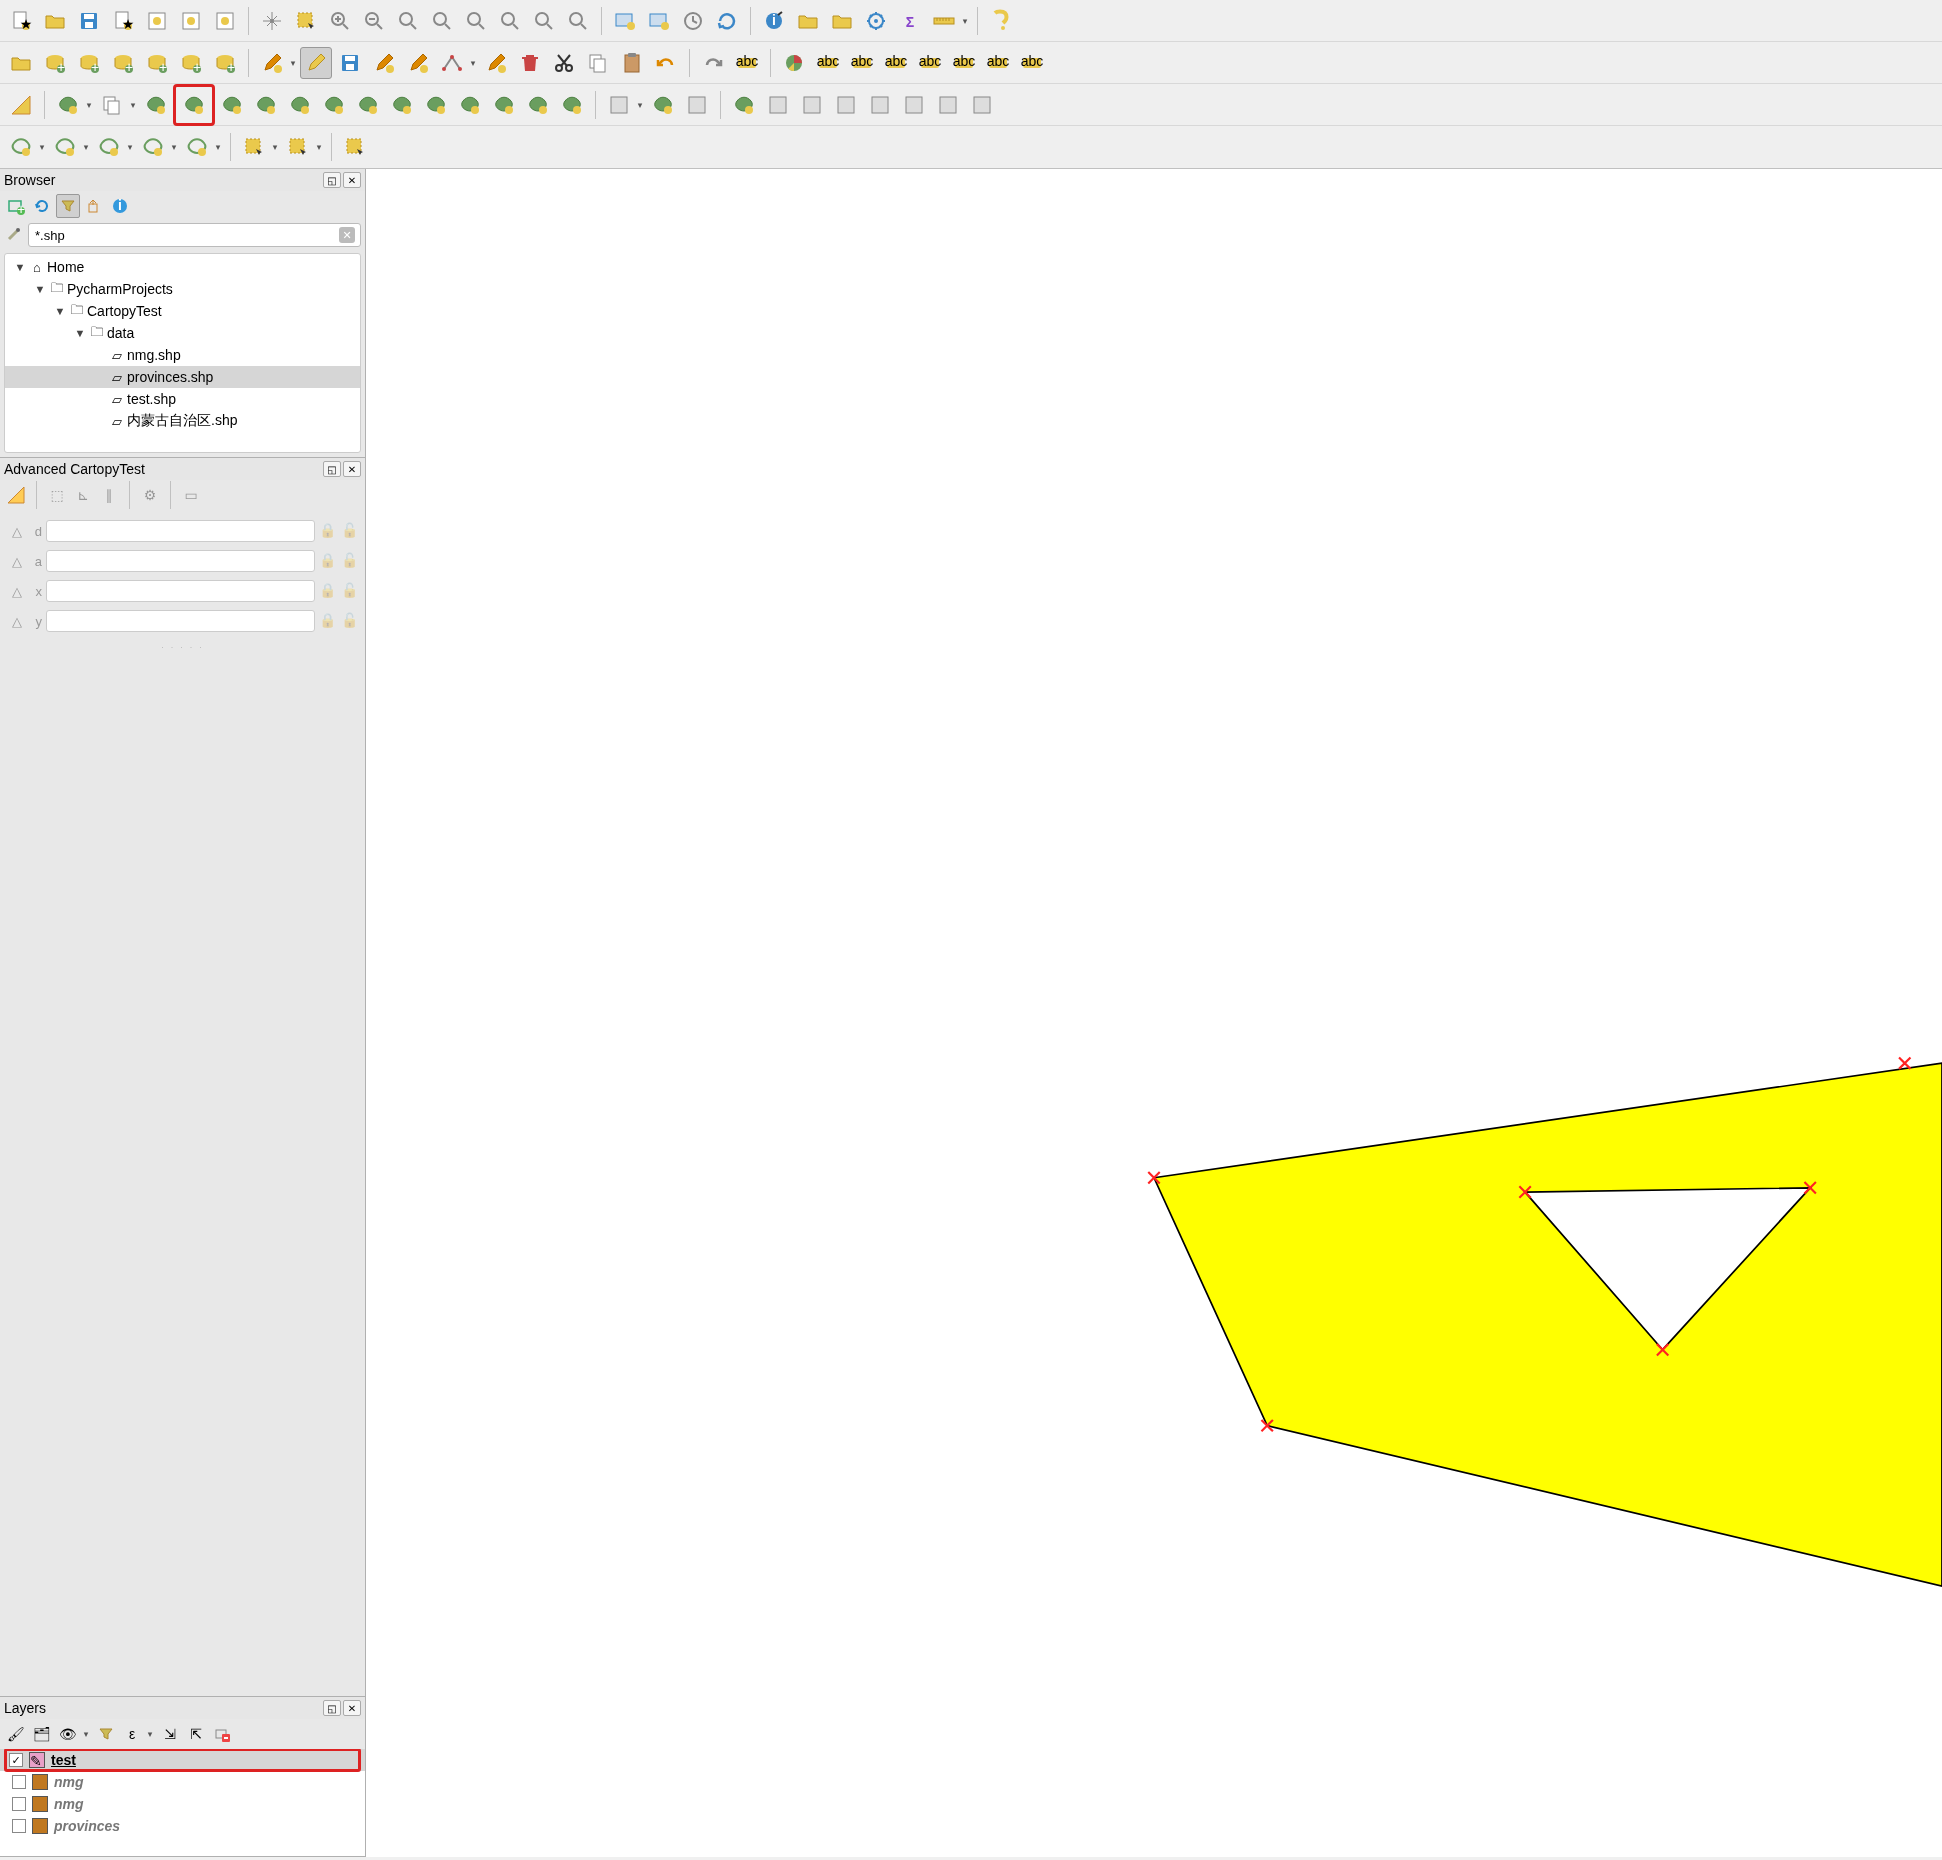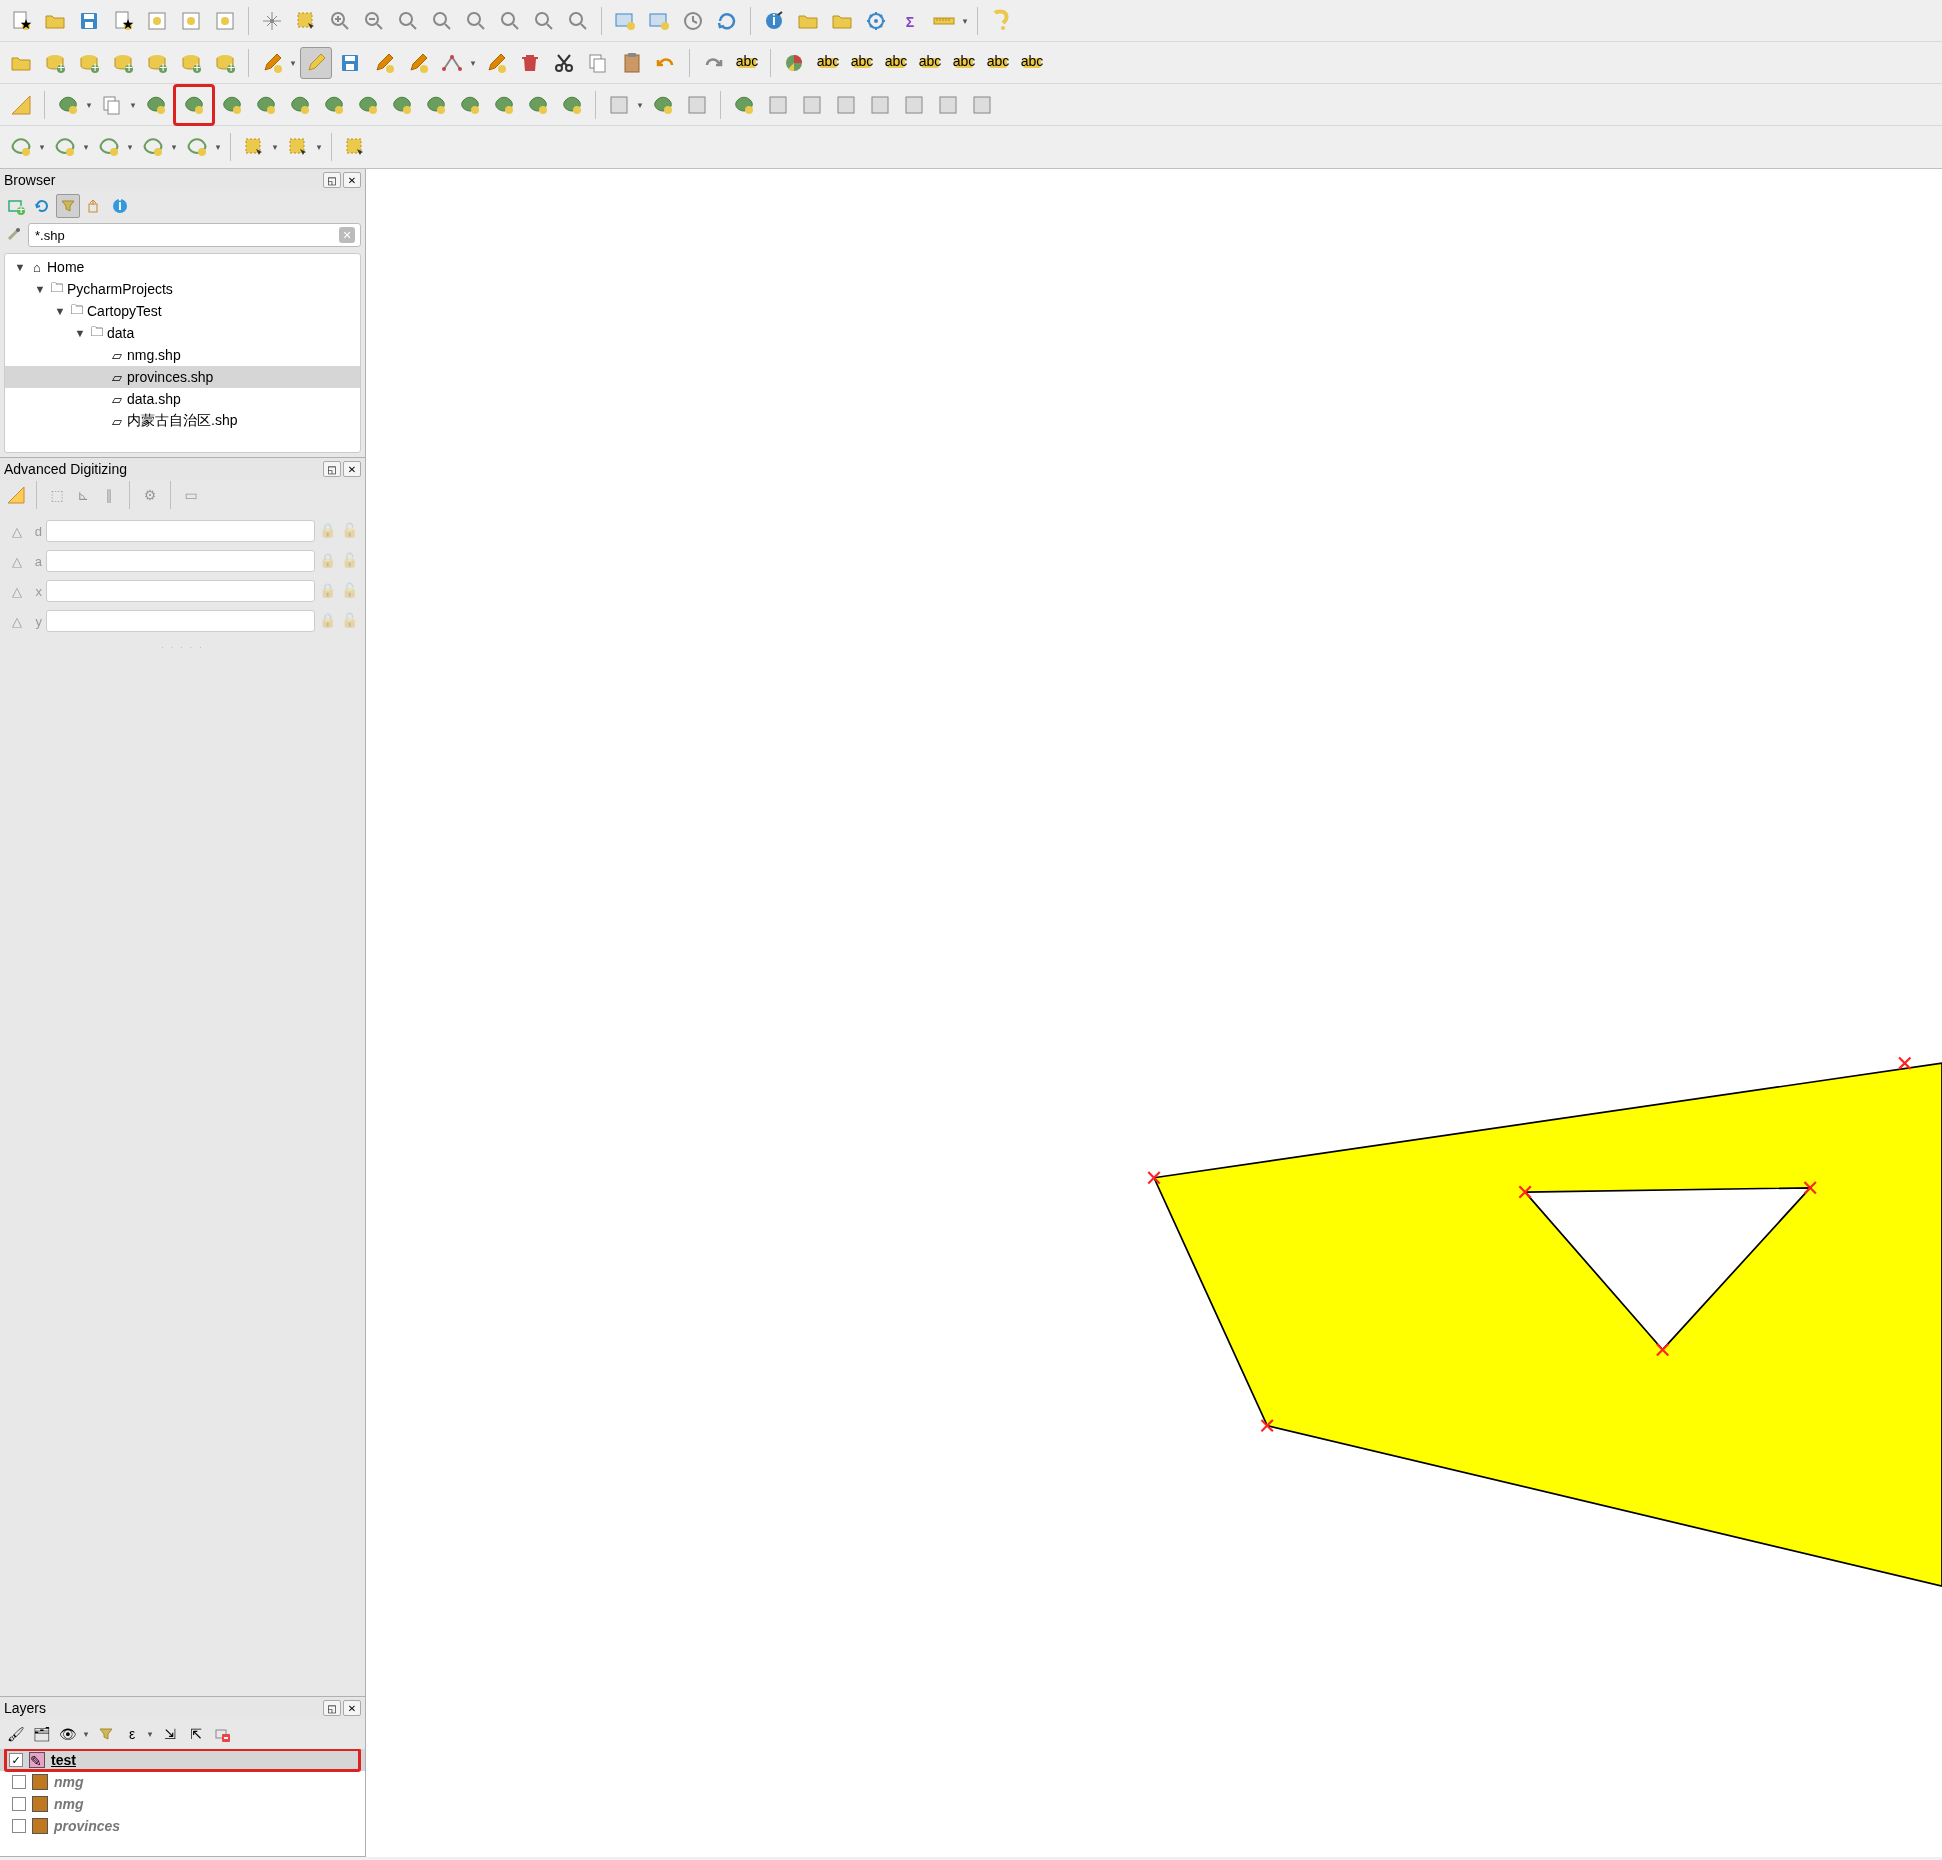--- a/index.html
+++ b/index.html
@@ -736,34 +736,34 @@
           <div class="tree-row selected">
             <span class="tree-indent" style="width:88px"></span>
     <span class="tree-caret"></span>
     <span class="tree-icon">▱</span>
     <span>provinces.shp</span>
           </div>
           <div class="tree-row">
             <span class="tree-indent" style="width:88px"></span>
     <span class="tree-caret"></span>
     <span class="tree-icon">▱</span>
-    <span>data.shp</span>
+    <span>test.shp</span>
           </div>
           <div class="tree-row">
             <span class="tree-indent" style="width:88px"></span>
     <span class="tree-caret"></span>
     <span class="tree-icon">▱</span>
     <span>内蒙古自治区.shp</span>
           </div>
         </div>
     </div>
 
     <div class="panel" style="flex:1">
       <div class="panel-header">
-        <span class="panel-title">Advanced Digitizing</span>
+        <span class="panel-title">Advanced CartopyTest</span>
         <span class="panel-ctrl">◱</span>
         <span class="panel-ctrl">✕</span>
       </div>
       <div class="panel-toolbar">
         <span class="p-btn">
             <svg width="20" height="20">
               <path d="M2 18L18 2L18 18z" fill="#fc5" stroke="#c83"></path>
             </svg>
           </span>
         <span class="tb-sep"></span>

